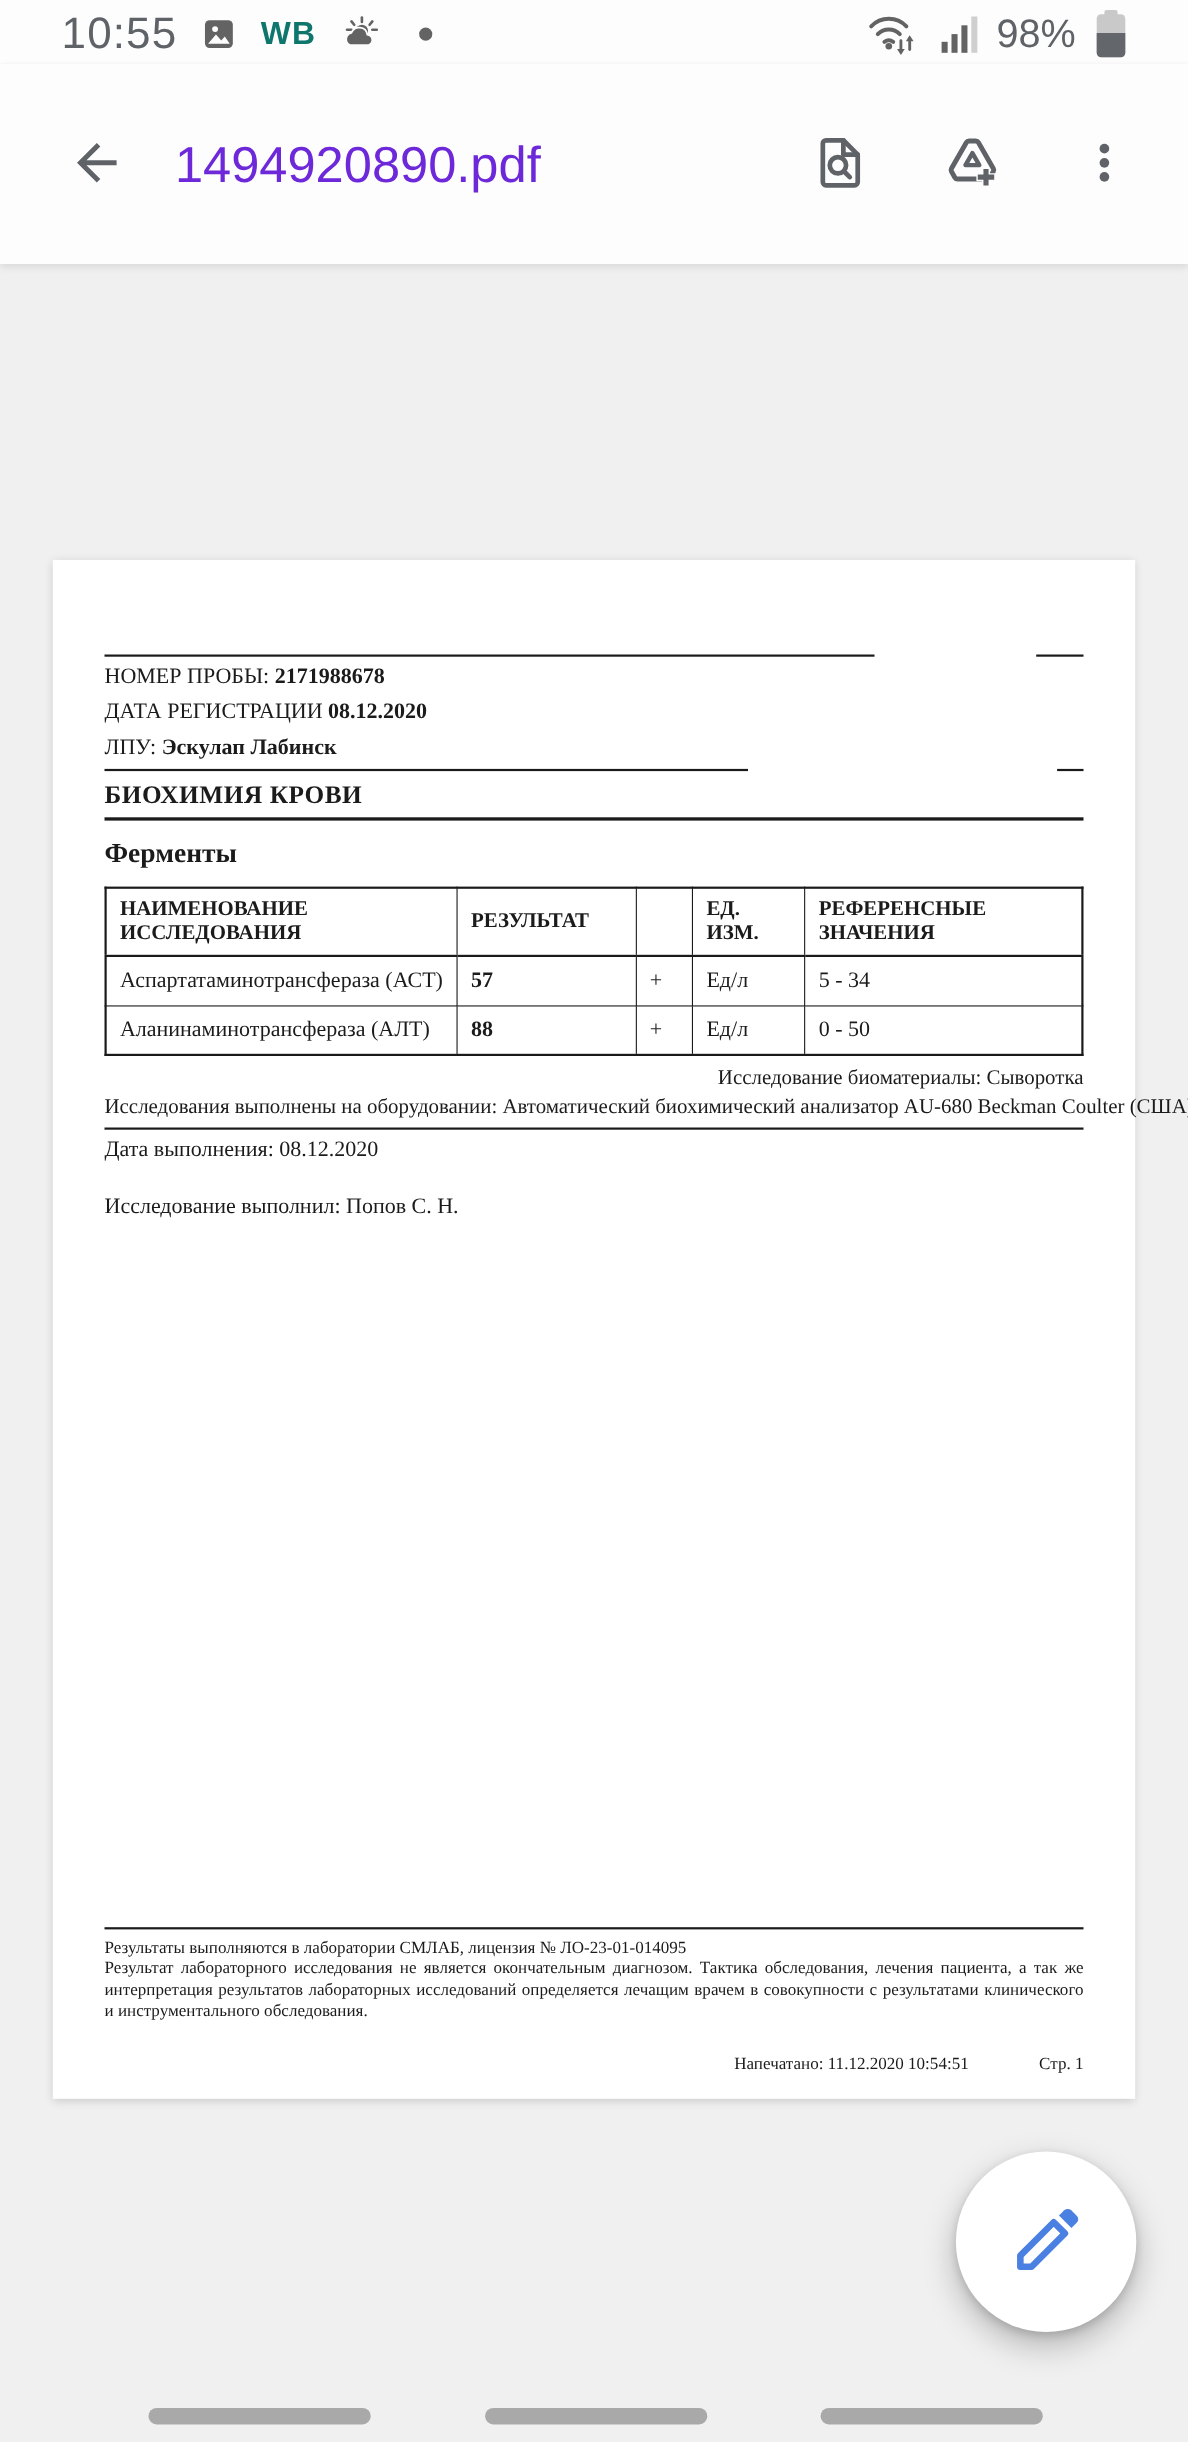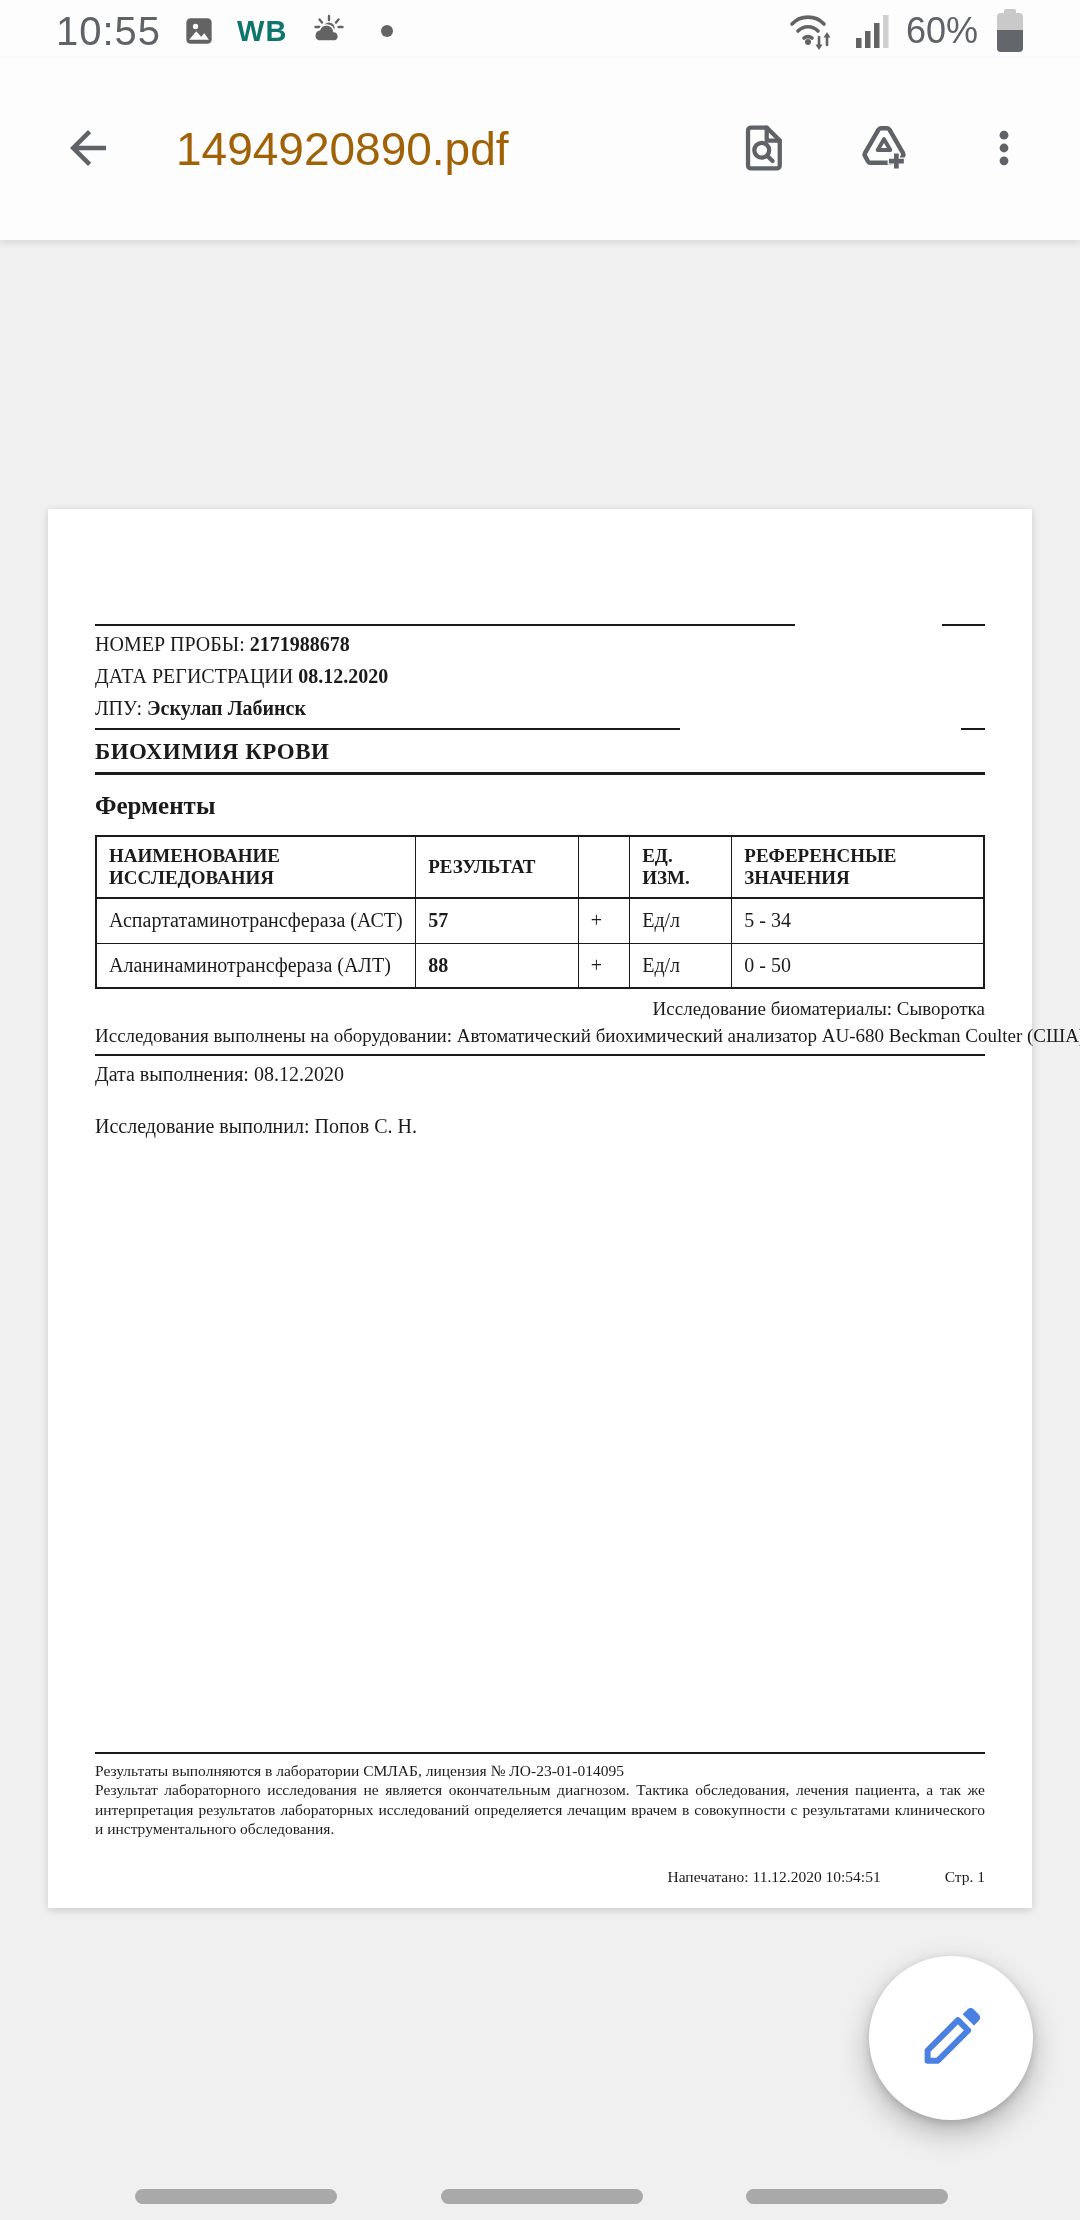--- a/index.html
+++ b/index.html
@@ -33,32 +33,32 @@
     padding: 0 44px 0 56px;
     box-shadow: 0 3px 7px rgba(0,0,0,0.10);
     position: relative; z-index: 5;
   }
   .icon-btn {
     background: none; border: none; cursor: pointer;
     display: flex; align-items: center; justify-content: center;
     width: 64px; height: 64px; flex: 0 0 auto;
   }
   .ab-title {
-    font-size: 46px; color: #a16207; margin-left: 56px;
+    font-size: 46px; color: #6d28d9; margin-left: 39px;
     flex: 1 1 auto; overflow: hidden; white-space: nowrap; text-overflow: ellipsis;
   }
   .ab-actions { display: flex; align-items: center; gap: 56px; margin-left: 20px; }
 
   
   .pdf-page {
     position: absolute; left: 48px; top: 509px;
     width: 984px; height: 1399px;
     background: #ffffff;
     box-shadow: 0 2px 8px rgba(0,0,0,0.16);
-    padding: 115px 47px 22px 47px;
+    padding: 86px 47px 22px 47px;
     display: flex; flex-direction: column;
     font-family: "Liberation Serif", serif;
     color: #1b1b1b;
     z-index: 1;
   }
   .rule-row { position: relative; height: 2px; flex: 0 0 auto; }
   .rule-row .long { position: absolute; left: 0; top: 0; height: 2px; background: #1a1a1a; }
   .rule-row .short { position: absolute; right: 0; top: 0; height: 2px; background: #1a1a1a; }
   .r1 .long { width: 78.6%; } .r1 .short { width: 43px; }
   .r2 .long { width: 65.7%; } .r2 .short { width: 24px; }
@@ -159,21 +159,21 @@
       </svg>
     </span>
     <span class="sb-ic">
       <svg width="38" height="40" viewBox="0 0 38 40">
         <rect x="2" y="27" width="5.5" height="10" fill="#636363"></rect>
         <rect x="11" y="20" width="5.5" height="17" fill="#636363"></rect>
         <rect x="20" y="12" width="5.5" height="25" fill="#636363"></rect>
         <rect x="29" y="4" width="5.5" height="33" fill="#cfcfcf"></rect>
       </svg>
     </span>
-    <span class="sb-batt-text">60%</span>
+    <span class="sb-batt-text">98%</span>
     <span class="sb-ic">
       <svg width="32" height="46" viewBox="0 0 32 46">
         <rect x="10" y="1" width="12" height="6" rx="2" fill="#c9c9c9"></rect>
         <rect x="3" y="5" width="26" height="39" rx="4" fill="#c9c9c9"></rect>
         <path d="M3 22 h26 v18 a4 4 0 0 1 -4 4 h-18 a4 4 0 0 1 -4 -4 Z" fill="#63666a"></path>
       </svg>
     </span>
   </div>
 </div>
 

